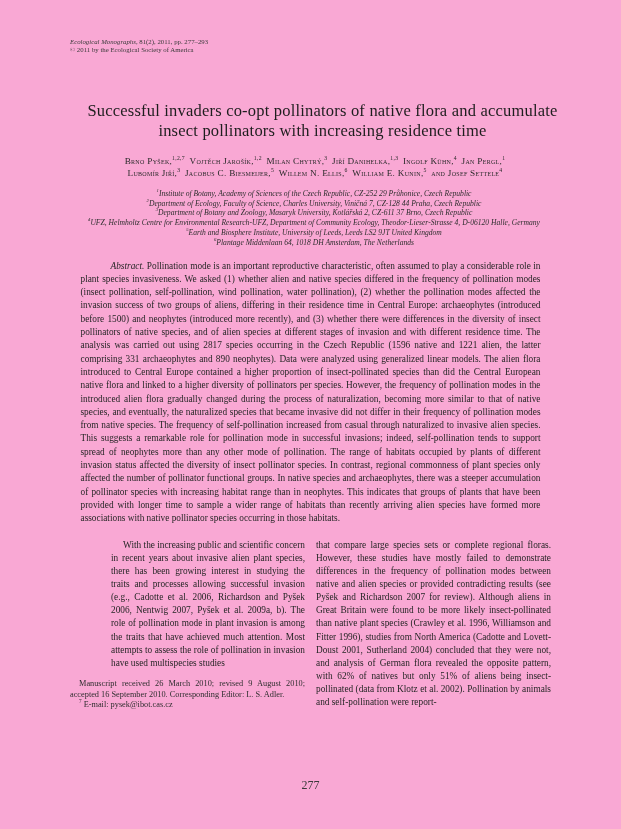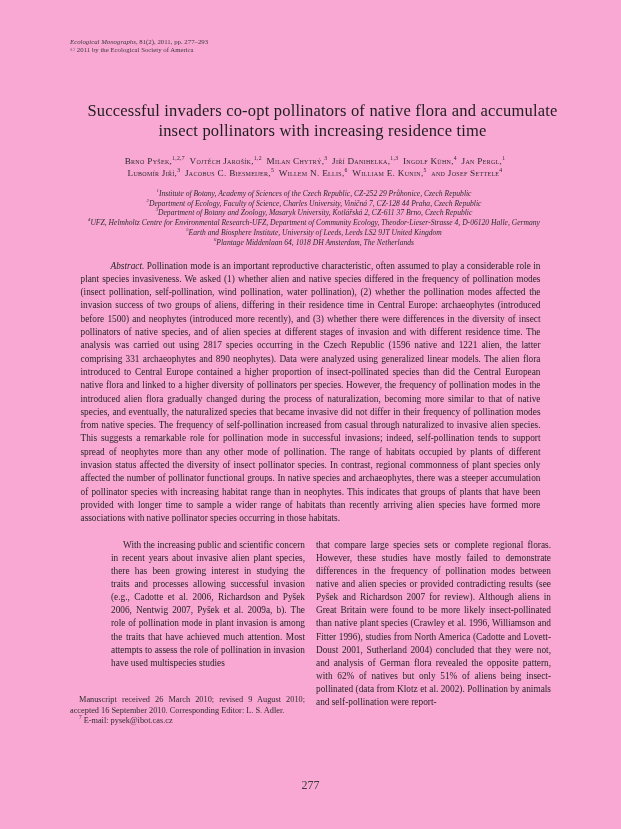--- a/index.html
+++ b/index.html
@@ -82,21 +82,21 @@
   .sec-heading{
     text-align:center;
     font-variant:small-caps;
     letter-spacing:.8px;
     font-size:9.4px;
     margin:2px 0 8px 0;
   }
   .col p{margin:0;}
   .col p.indent{text-indent:12px;margin-left:41px;}
   .fnote{
-    margin-top:25px;
+    margin-top:9px;
     font-size:8.3px;
     line-height:10.6px;
     text-align:justify;
     color:#2e2e2e;
   }
   .fnote .fline{text-indent:9px;margin:0;}
   .page-number{
     position:absolute;
     left:0;right:0;
     top:778px;

